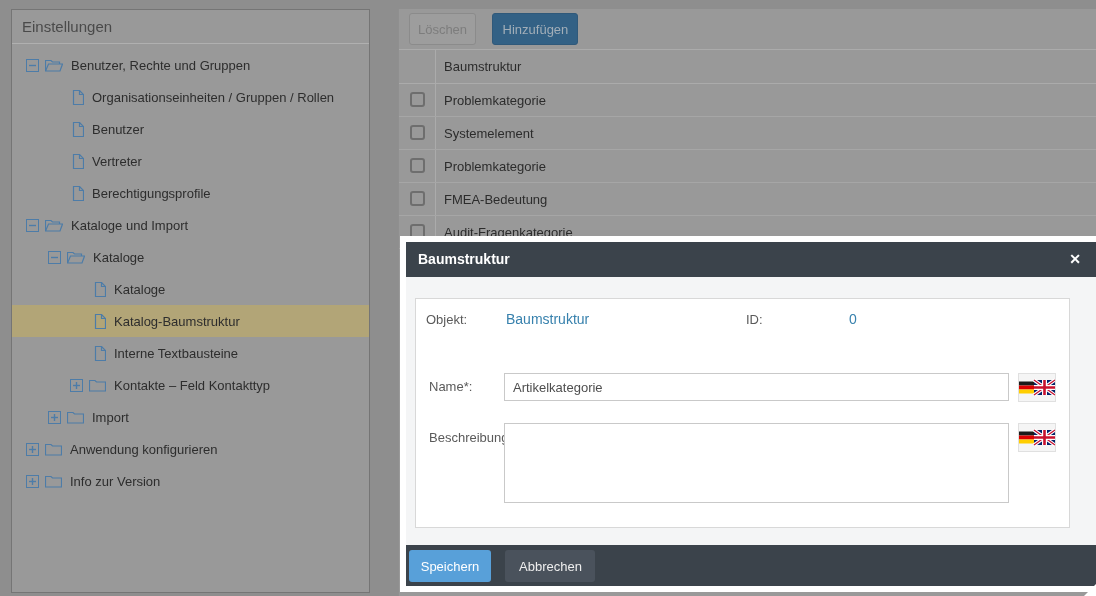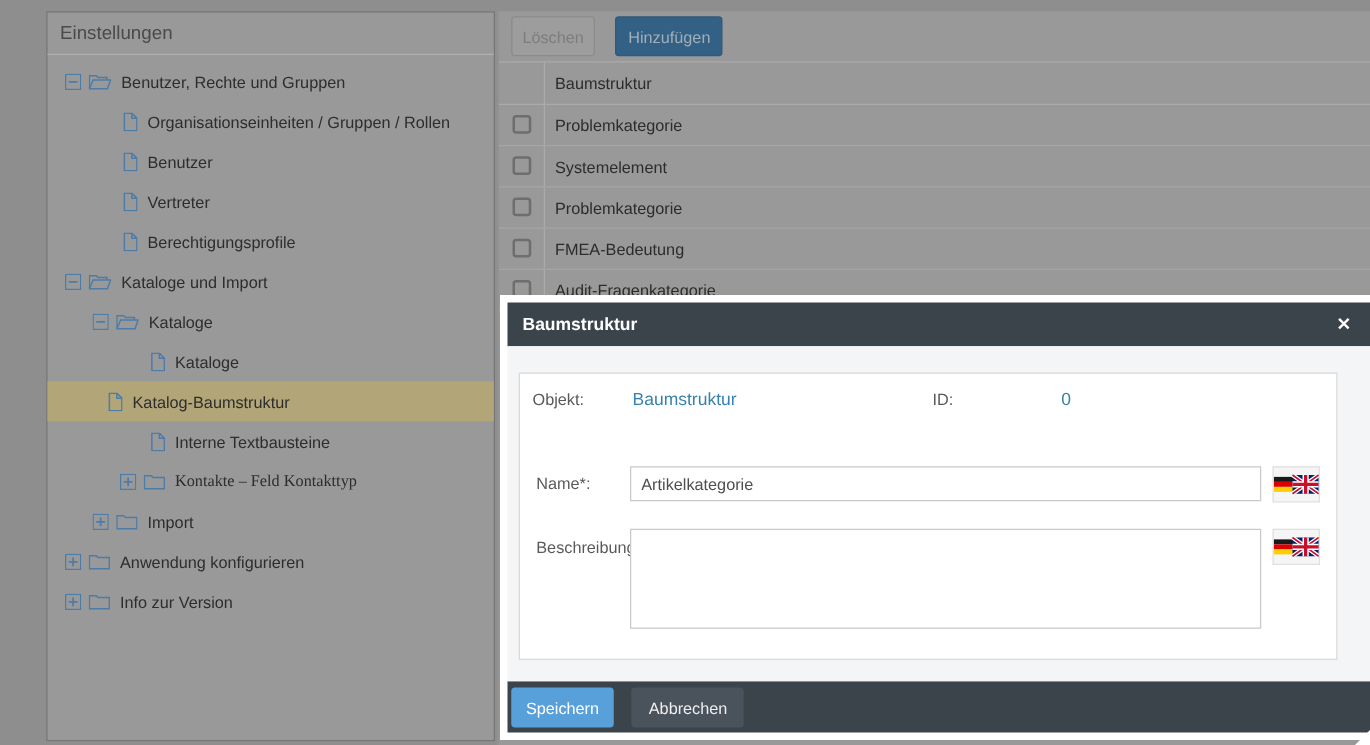--- a/index.html
+++ b/index.html
@@ -2,21 +2,21 @@
 <html><head>
 <meta charset="utf-8">
 <style>
   * { margin:0; padding:0; box-sizing:border-box; }
   html,body { width:1096px; height:596px; }
   body { font-family:"Liberation Sans", sans-serif; background:#8e8e8e; position:relative; overflow:hidden; }
   #stage { position:absolute; inset:0; width:1096px; height:596px; background:#8e8e8e; }
 
   
   .sidebar { position:absolute; left:11px; top:9px; width:359px; height:584px;
-             background:#999999; border:1px solid #757575;margin-left:26px; }
+             background:#999999; border:1px solid #757575; }
   .sidebar-header { height:34px; line-height:34px; padding-left:10px; font-size:15px;
                     color:#4a4a4a; border-bottom:1px solid #b0b0b0; }
   .tree { padding-top:5px; }
   .tree-row { height:32px; display:flex; align-items:center; font-size:13px; color:#2d2d2d; cursor:default; }
   .tree-row.selected { background:#b2a577; }
   .toggle { width:13px; height:13px; margin-right:6px; flex:0 0 auto; color:#4d7ca8; }
   .tree-icon { margin-right:8px; flex:0 0 auto; color:#4d7ca8; display:inline-flex; }
   .tree-label { white-space:nowrap; }
 
   
@@ -147,39 +147,39 @@
         </div>
         <div class="tree-row" style="padding-left: 82px;">
           <span class="tree-icon">
             <svg width="12" height="15" viewBox="0 0 12 15">
               <path d="M1.5,0.5 H7.5 L11.5,4.5 V14.5 H1.5 Z" fill="none" stroke="currentColor" stroke-width="1.2"></path>
               <path d="M7.5,0.5 V4.5 H11.5" fill="none" stroke="currentColor" stroke-width="1.2"></path>
             </svg>
           </span>
           <span class="tree-label">Kataloge</span>
         </div>
-        <div class="tree-row selected" style="padding-left: 48px;">
+        <div class="tree-row selected" style="padding-left: 82px;">
           <span class="tree-icon">
             <svg width="12" height="15" viewBox="0 0 12 15">
               <path d="M1.5,0.5 H7.5 L11.5,4.5 V14.5 H1.5 Z" fill="none" stroke="currentColor" stroke-width="1.2"></path>
               <path d="M7.5,0.5 V4.5 H11.5" fill="none" stroke="currentColor" stroke-width="1.2"></path>
             </svg>
           </span>
           <span class="tree-label">Katalog-Baumstruktur</span>
         </div>
         <div class="tree-row" style="padding-left: 82px;">
           <span class="tree-icon">
             <svg width="12" height="15" viewBox="0 0 12 15">
               <path d="M1.5,0.5 H7.5 L11.5,4.5 V14.5 H1.5 Z" fill="none" stroke="currentColor" stroke-width="1.2"></path>
               <path d="M7.5,0.5 V4.5 H11.5" fill="none" stroke="currentColor" stroke-width="1.2"></path>
             </svg>
           </span>
           <span class="tree-label">Interne Textbausteine</span>
         </div>
-        <div class="tree-row" style="padding-left: 58px; font-family: Liberation Serif, serif;">
+        <div class="tree-row" style="padding-left: 58px;">
           <span class="toggle"><svg width="13" height="13" viewBox="0 0 13 13">
               <rect x="0.5" y="0.5" width="12" height="12" fill="none" stroke="currentColor"></rect>
               <line x1="3" y1="6.5" x2="10" y2="6.5" stroke="currentColor" stroke-width="1.4"></line>
               <line x1="6.5" y1="3" x2="6.5" y2="10" stroke="currentColor" stroke-width="1.4"></line>
             </svg></span>
           <span class="tree-icon">
             <svg width="17" height="13" viewBox="0 0 17 13">
               <path d="M0.5,1.5 H6 L7.5,3 H16.5 V12 H0.5 Z" fill="none" stroke="currentColor" stroke-width="1.2"></path>
             </svg>
           </span>

